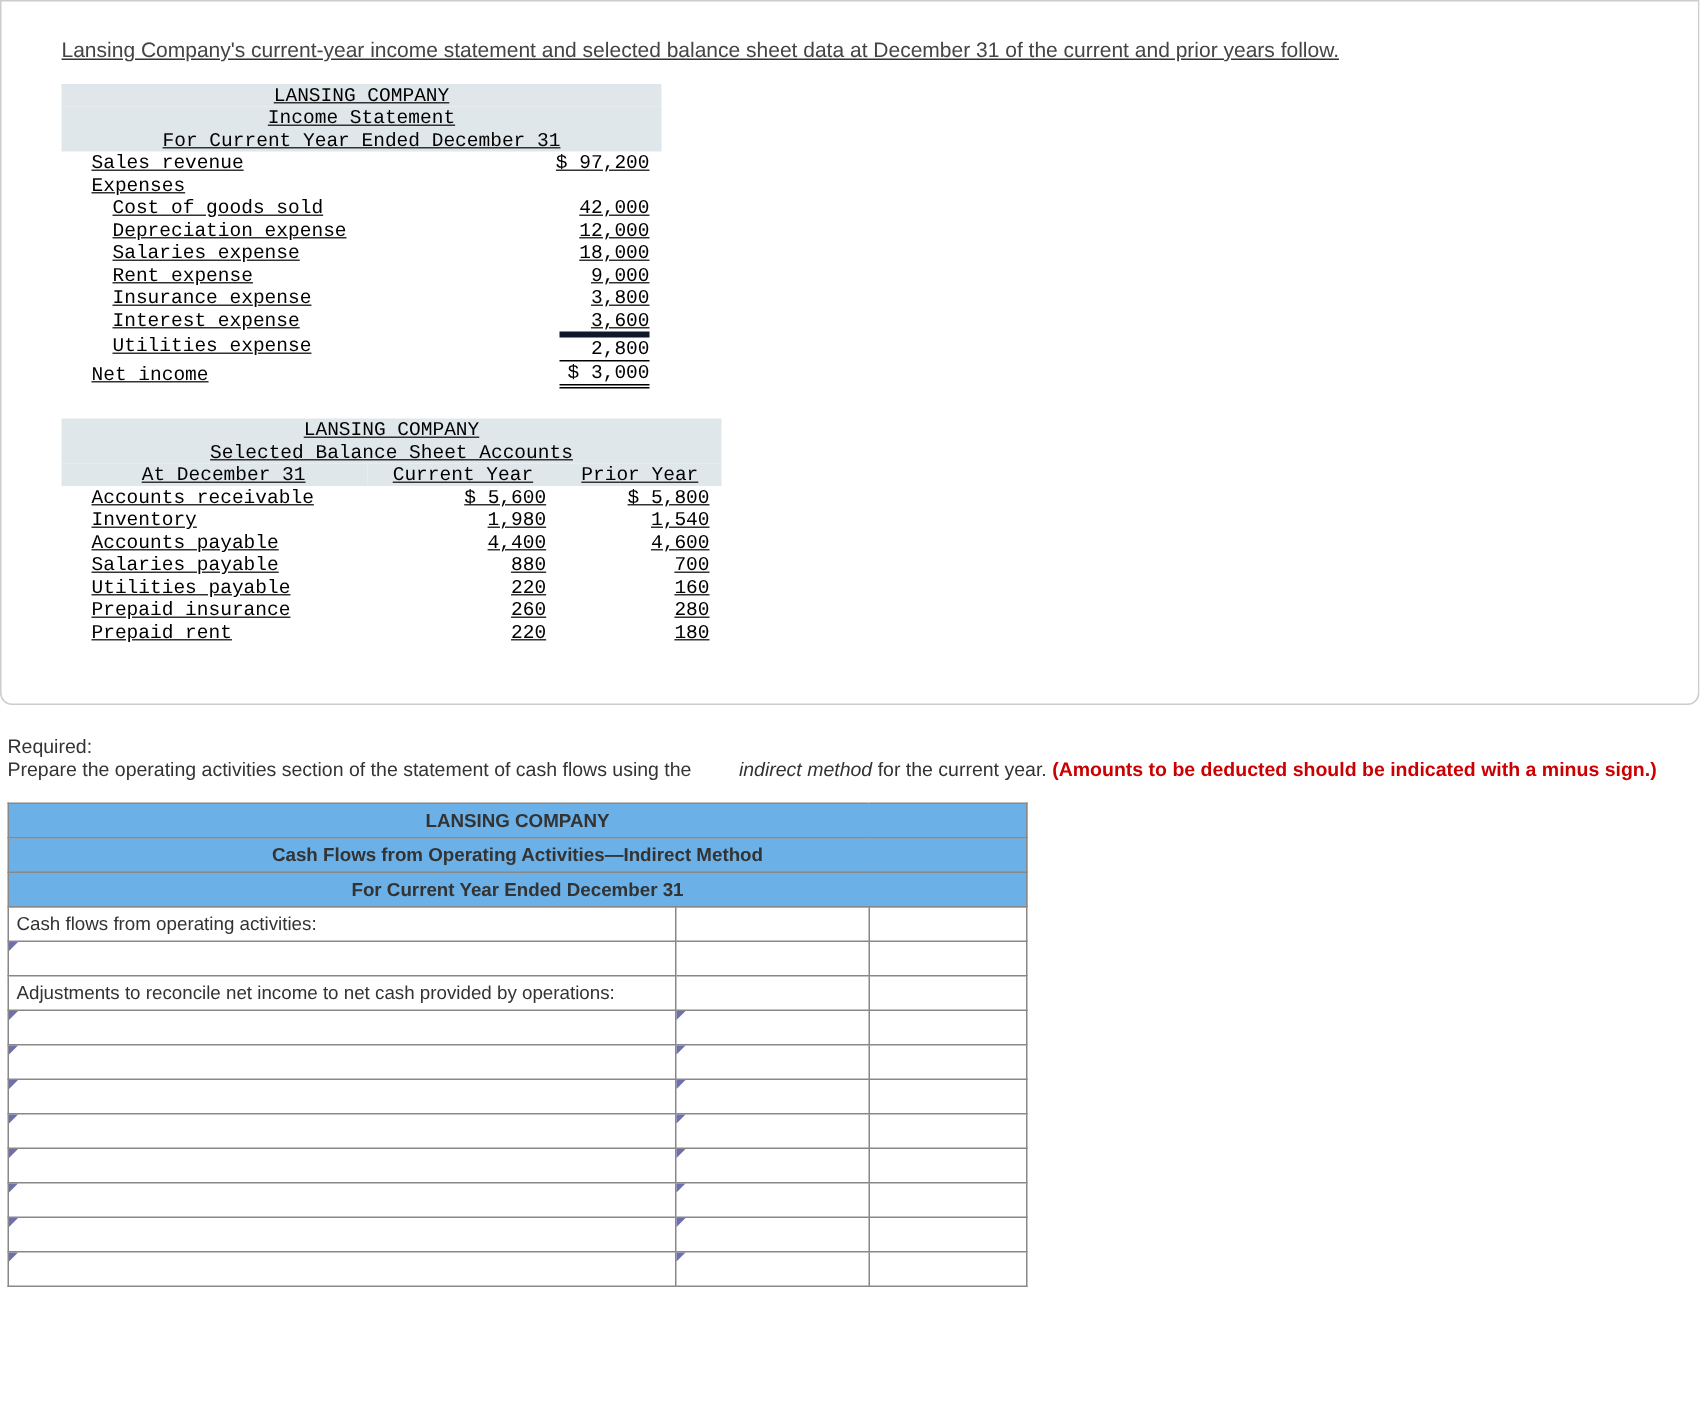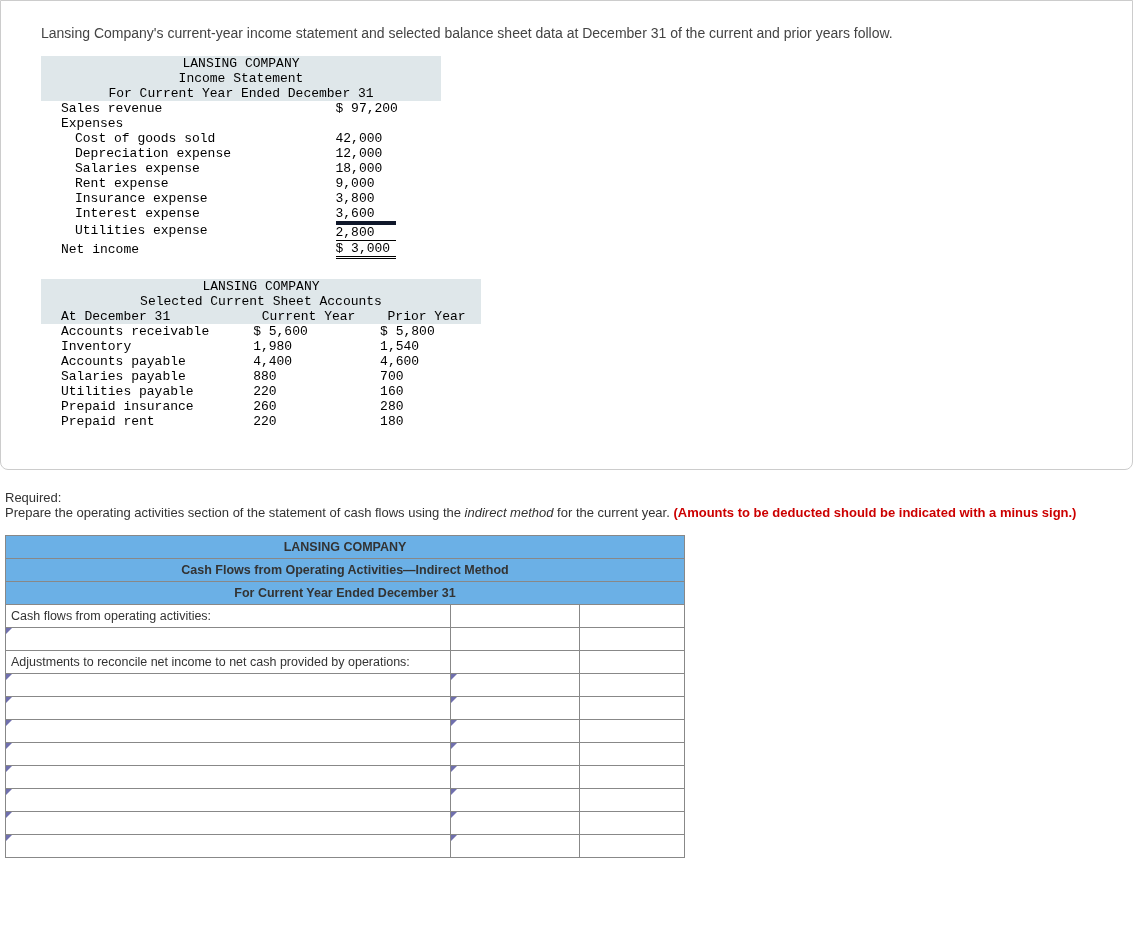--- a/index.html
+++ b/index.html
@@ -7,20 +7,21 @@
       font-size: 13px;
       margin: 0;
       padding: 0;
       color: #333;
     }
     .top-box {
       border: 1px solid #ccc;
       border-radius: 0 0 8px 8px;
       padding: 10px 60px 20px 40px;
       margin-bottom: 20px;
+      text-decoration: underline;
     }
     .intro {
       font-size: 14px;
       color: #444;
       margin-bottom: 15px;
     }
     .mono-table {
       font-family: "Courier New", monospace;
       font-size: 13px;
       border-collapse: collapse;
@@ -30,29 +31,29 @@
     .mono-table td {
       padding: 0 8px;
       white-space: nowrap;
     }
     .hdr-row td {
       background: #dfe7ea;
       text-align: center;
     }
     .indent1 { padding-left: 20px !important; margin-top: 40px; }
     .indent2 { padding-left: 34px !important; }
-    .ralign { text-align: left; }
+    .ralign { text-align: right; }
     .sum-top { border-top: 4px solid #0f172a; }
     .dbl-underline { border-top: 1px solid #000; border-bottom: 3px double #000; }
     .required-block {
       padding: 0 5px;
     }
     .required-block .req-title { font-weight: normal; }
     .required-block .red { color: #c00; font-weight: bold; }
-    .required-block em { font-style: italic; }
+    .required-block em { font-style: italic; margin-left: 28px; }
     .worksheet {
       margin: 15px 5px;
       border-collapse: collapse;
       width: 680px;
     }
     .worksheet td, .worksheet th {
       border: 1px solid #888;
       padding: 2px 5px;
       font-size: 12.5px;
       height: 18px;
@@ -138,24 +139,24 @@
         </tr>
   </tbody>
     </table>
 
   <table class="mono-table" style="width:440px;">
     <tbody>
         <tr class="hdr-row">
           <td colspan="3">LANSING COMPANY</td>
         </tr>
     <tr class="hdr-row">
-          <td colspan="3">Selected Current Sheet Accounts</td>
-        </tr>
-    <tr class="hdr-row">
-      <td class="indent1" style="text-align:left">At December 31</td>
+          <td colspan="3">Selected Balance Sheet Accounts</td>
+        </tr>
+    <tr class="hdr-row">
+      <td class="indent1" style="text-align:center">At December 31</td>
       <td class="ralign">Current Year</td>
       <td class="ralign">Prior Year</td>
     </tr>
     </tbody>
       <tbody id="bal-body">
         <tr>
           <td class="indent1">Accounts receivable</td>
           <td class="ralign">$ 5,600</td>
           <td class="ralign">$ 5,800</td>
         </tr>

